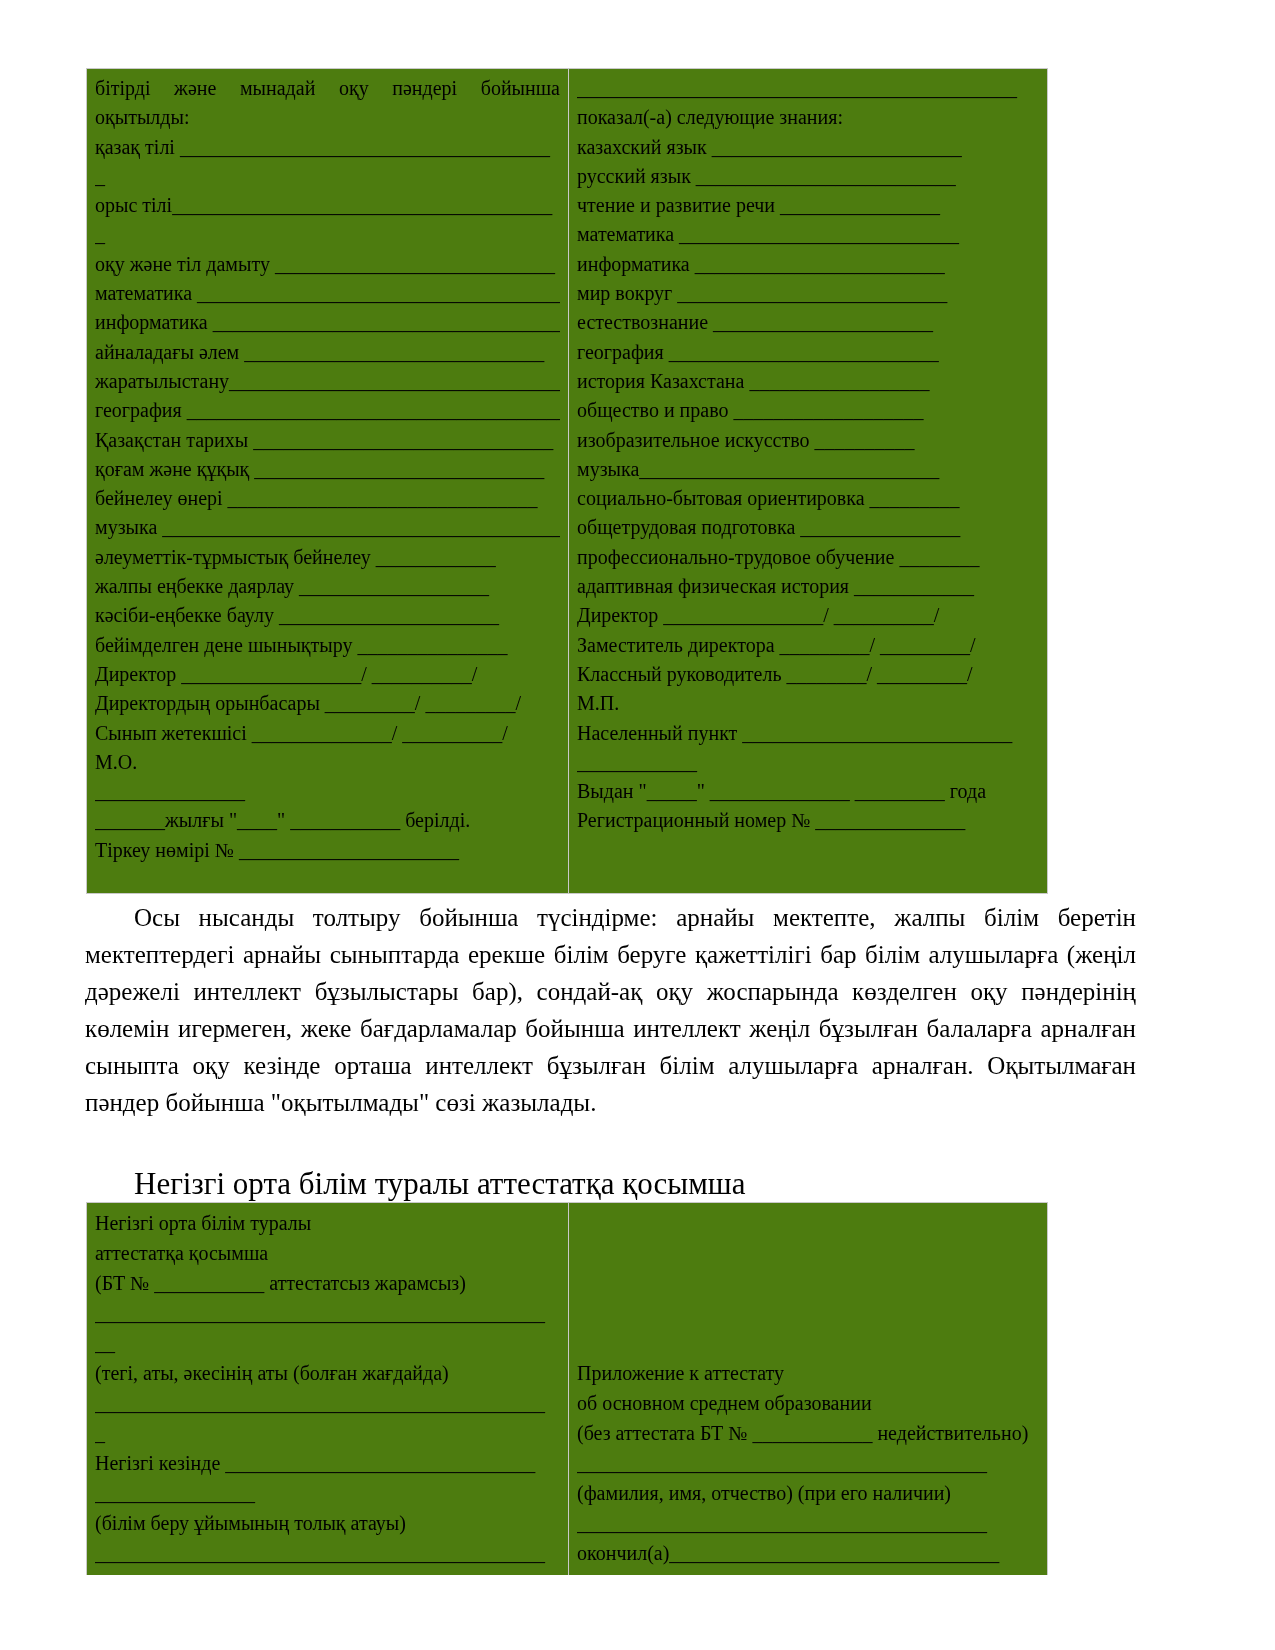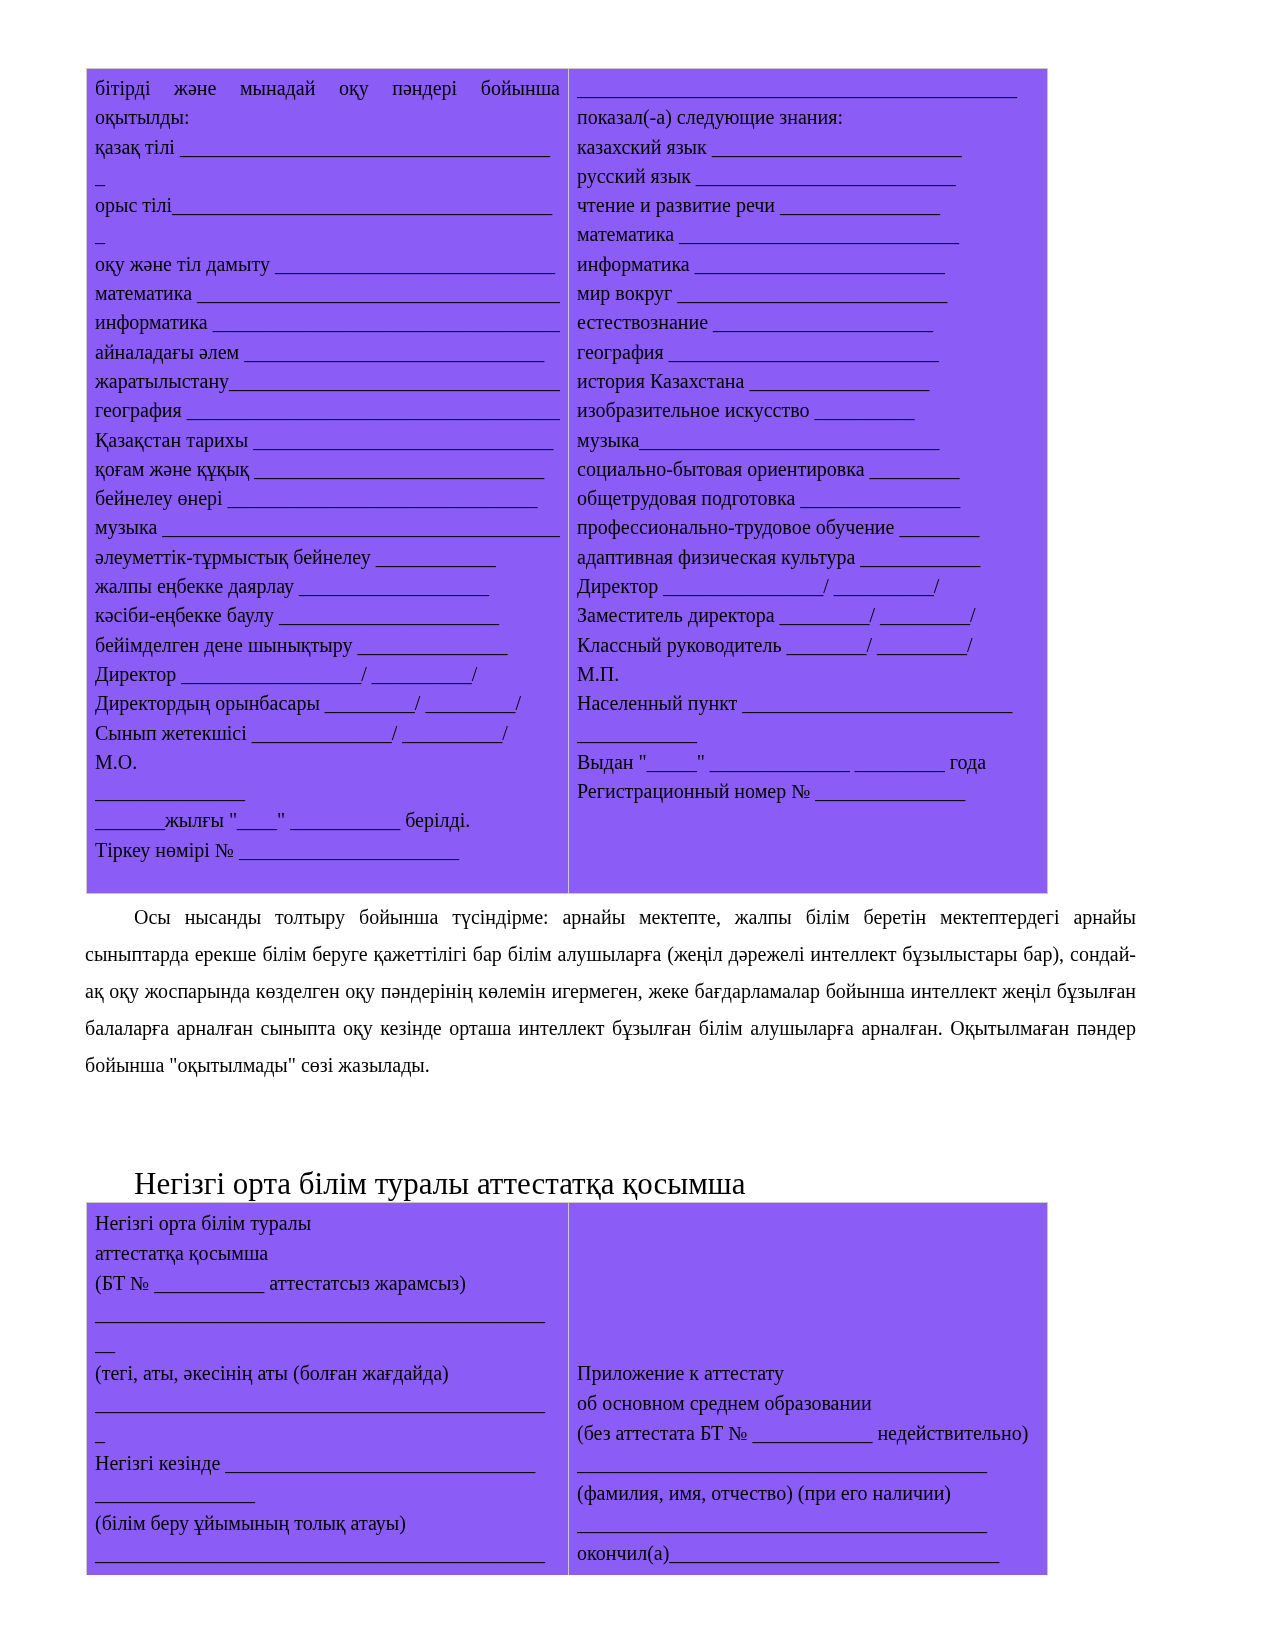--- a/index.html
+++ b/index.html
@@ -11,21 +11,21 @@
     color: #000000;
     overflow: hidden;
   }
   .tbl {
     position: absolute;
     left: 86px;
     width: 962px;
     border: 1px solid #c9c9c9;
     display: flex;
     box-sizing: border-box;
-    background: #8b5cf6;
+    background: #4d7c0f;
   }
   #table1 { top: 68px; height: 826px; }
   #table2 { top: 1202px; height: 373px; border-bottom: none; overflow: hidden; }
   .cell { box-sizing: border-box; padding: 5px 8px 0 8px; overflow: hidden; }
   .cell.kz { width: 482px; border-right: 1px solid #c9c9c9; }
   .cell.ru { width: 478px; }
   .fl {
     font-size: 20px;
     white-space: pre;
     overflow: hidden;
@@ -35,21 +35,21 @@
   #table1 .cell.kz .fl:first-child {
     white-space: normal;
     text-align: justify;
     text-align-last: justify;
   }
   .para {
     position: absolute;
     left: 85px; top: 899px;
     width: 1051px;
     margin: 0;
-    font-size: 20px;
+    font-size: 25px;
     line-height: 37px;
     text-align: justify;
     text-indent: 49px;
   }
   .heading {
     position: absolute;
     left: 85px; top: 1168px;
     width: 1051px;
     font-size: 31px;
     line-height: 32px;
@@ -94,26 +94,27 @@
       <div class="fl">показал(-а) следующие знания:</div>
       <div class="fl">казахский язык _________________________</div>
       <div class="fl">русский язык __________________________</div>
       <div class="fl">чтение и развитие речи ________________</div>
       <div class="fl">математика ____________________________</div>
       <div class="fl">информатика _________________________</div>
       <div class="fl">мир вокруг ___________________________</div>
       <div class="fl">естествознание ______________________</div>
       <div class="fl">география ___________________________</div>
       <div class="fl">история Казахстана __________________</div>
+      <div class="fl">общество и право ___________________</div>
       <div class="fl">изобразительное искусство __________</div>
       <div class="fl">музыка______________________________</div>
       <div class="fl">социально-бытовая ориентировка _________</div>
       <div class="fl">общетрудовая подготовка ________________</div>
       <div class="fl">профессионально-трудовое обучение ________</div>
-      <div class="fl">адаптивная физическая культура ____________</div>
+      <div class="fl">адаптивная физическая история ____________</div>
       <div class="fl">Директор ________________/ __________/</div>
       <div class="fl">Заместитель директора _________/ _________/</div>
       <div class="fl">Классный руководитель ________/ _________/</div>
       <div class="fl">М.П.</div>
       <div class="fl">Населенный пункт ___________________________</div>
       <div class="fl">____________</div>
       <div class="fl">Выдан "_____" ______________ _________ года</div>
       <div class="fl">Регистрационный номер № _______________</div>
     </div>
 </div>

